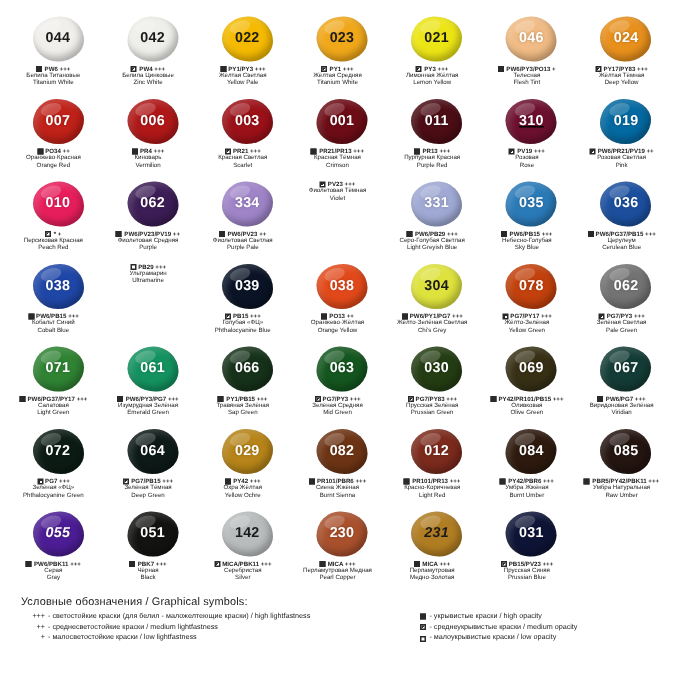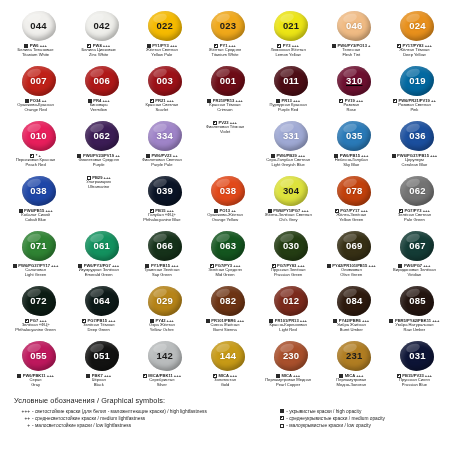--- a/index.html
+++ b/index.html
@@ -760,21 +760,21 @@
           <div class="pigrow">
             <span class="op high"></span>
             <span class="pig">PBR5/PY42/PBK11 +++</span>
           </div>
           <div class="nm-ru">Умбра Натуральная</div>
           <div class="nm-en">Raw Umber</div>
         </div>
       </div>
       <div class="cell">
         <div class="blob-wrap">
-          <div class="blob alt1 dark" style="background: #be185d;">
+          <div class="blob alt1 dark" style="background: #4c1d95; font-style: italic;">
             <span class="code">055</span>
           </div>
         </div>
         <div class="meta">
           <div class="pigrow">
             <span class="op high"></span>
             <span class="pig">PW6/PBK11 +++</span>
           </div>
           <div class="nm-ru">Серая</div>
           <div class="nm-en">Gray</div>
@@ -805,51 +805,36 @@
           <div class="pigrow">
             <span class="op medium"></span>
             <span class="pig">MICA/PBK11 +++</span>
           </div>
           <div class="nm-ru">Серебристая</div>
           <div class="nm-en">Silver</div>
         </div>
       </div>
       <div class="cell">
         <div class="blob-wrap">
-          <div class="blob alt1 dark" style="background: rgb(199, 154, 22);">
-            <span class="code">144</span>
-          </div>
-        </div>
-        <div class="meta">
-          <div class="pigrow">
-            <span class="op medium"></span>
-            <span class="pig">MICA +++</span>
-          </div>
-          <div class="nm-ru">Золотистая</div>
-          <div class="nm-en">Gold</div>
-        </div>
-      </div>
-      <div class="cell">
-        <div class="blob-wrap">
           <div class="blob alt2 dark" style="background: rgb(169, 80, 44);">
             <span class="code">230</span>
           </div>
         </div>
         <div class="meta">
           <div class="pigrow">
             <span class="op high"></span>
             <span class="pig">MICA +++</span>
           </div>
           <div class="nm-ru">Перламутровая Медная</div>
           <div class="nm-en">Pearl Copper</div>
         </div>
       </div>
       <div class="cell">
         <div class="blob-wrap">
-          <div class="blob alt3 light" style="background: rgb(176, 125, 34);">
+          <div class="blob alt3 light" style="background: rgb(176, 125, 34); font-style: italic;">
             <span class="code">231</span>
           </div>
         </div>
         <div class="meta">
           <div class="pigrow">
             <span class="op high"></span>
             <span class="pig">MICA +++</span>
           </div>
           <div class="nm-ru">Перламутровая</div>
           <div class="nm-en">Медно-Золотая</div>

